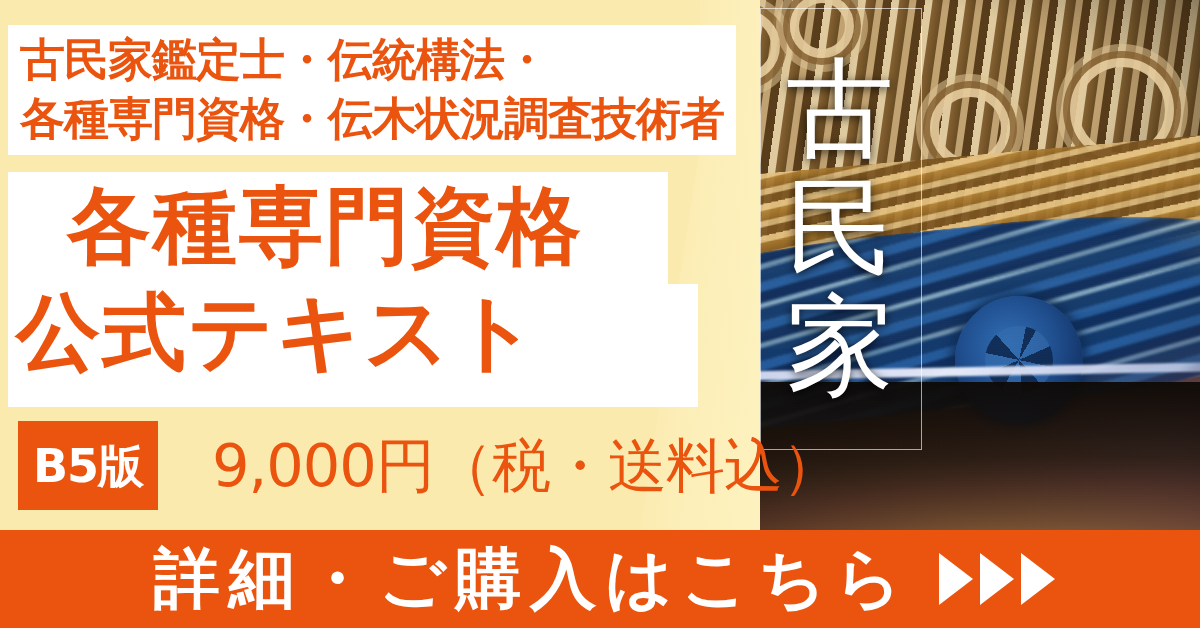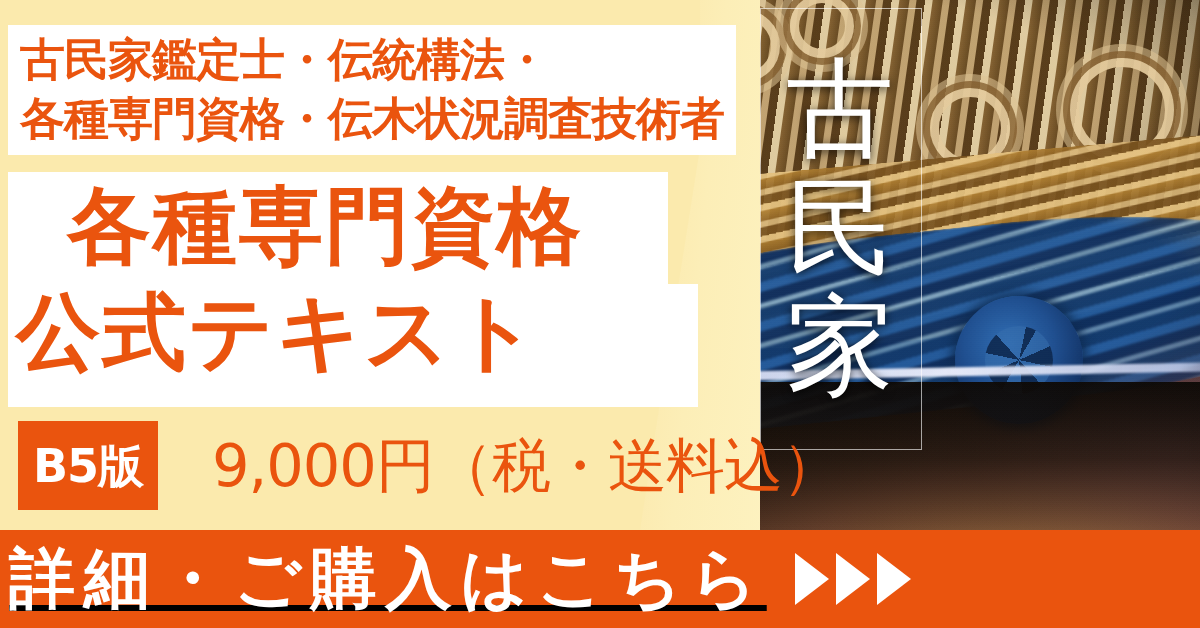--- a/index.html
+++ b/index.html
@@ -225,23 +225,22 @@
     font-family:"DejaVu Sans","Liberation Sans",sans-serif;
     font-size:59px;font-weight:400;line-height:1.28;letter-spacing:-1px;
     white-space:nowrap;
     margin-left:37px;
   }
 
   
   .cta{
     position:absolute;left:0;top:530px;width:1200px;height:98px;
     background:#ea540e;
-    display:flex;align-items:center;
+    display:flex;align-items:center;justify-content:center;
     gap:28px;
-    text-decoration:underline;
   }
   .cta-label{
     color:#ffffff;
     font-family:"DejaVu Sans","Liberation Sans",sans-serif;
     font-size:66px;font-weight:700;line-height:1;letter-spacing:9px;
     white-space:nowrap;
     text-indent:9px;
   }
   .cta-arrows{display:flex;align-items:center;gap:7px;}
   .cta-arrows .tri{

